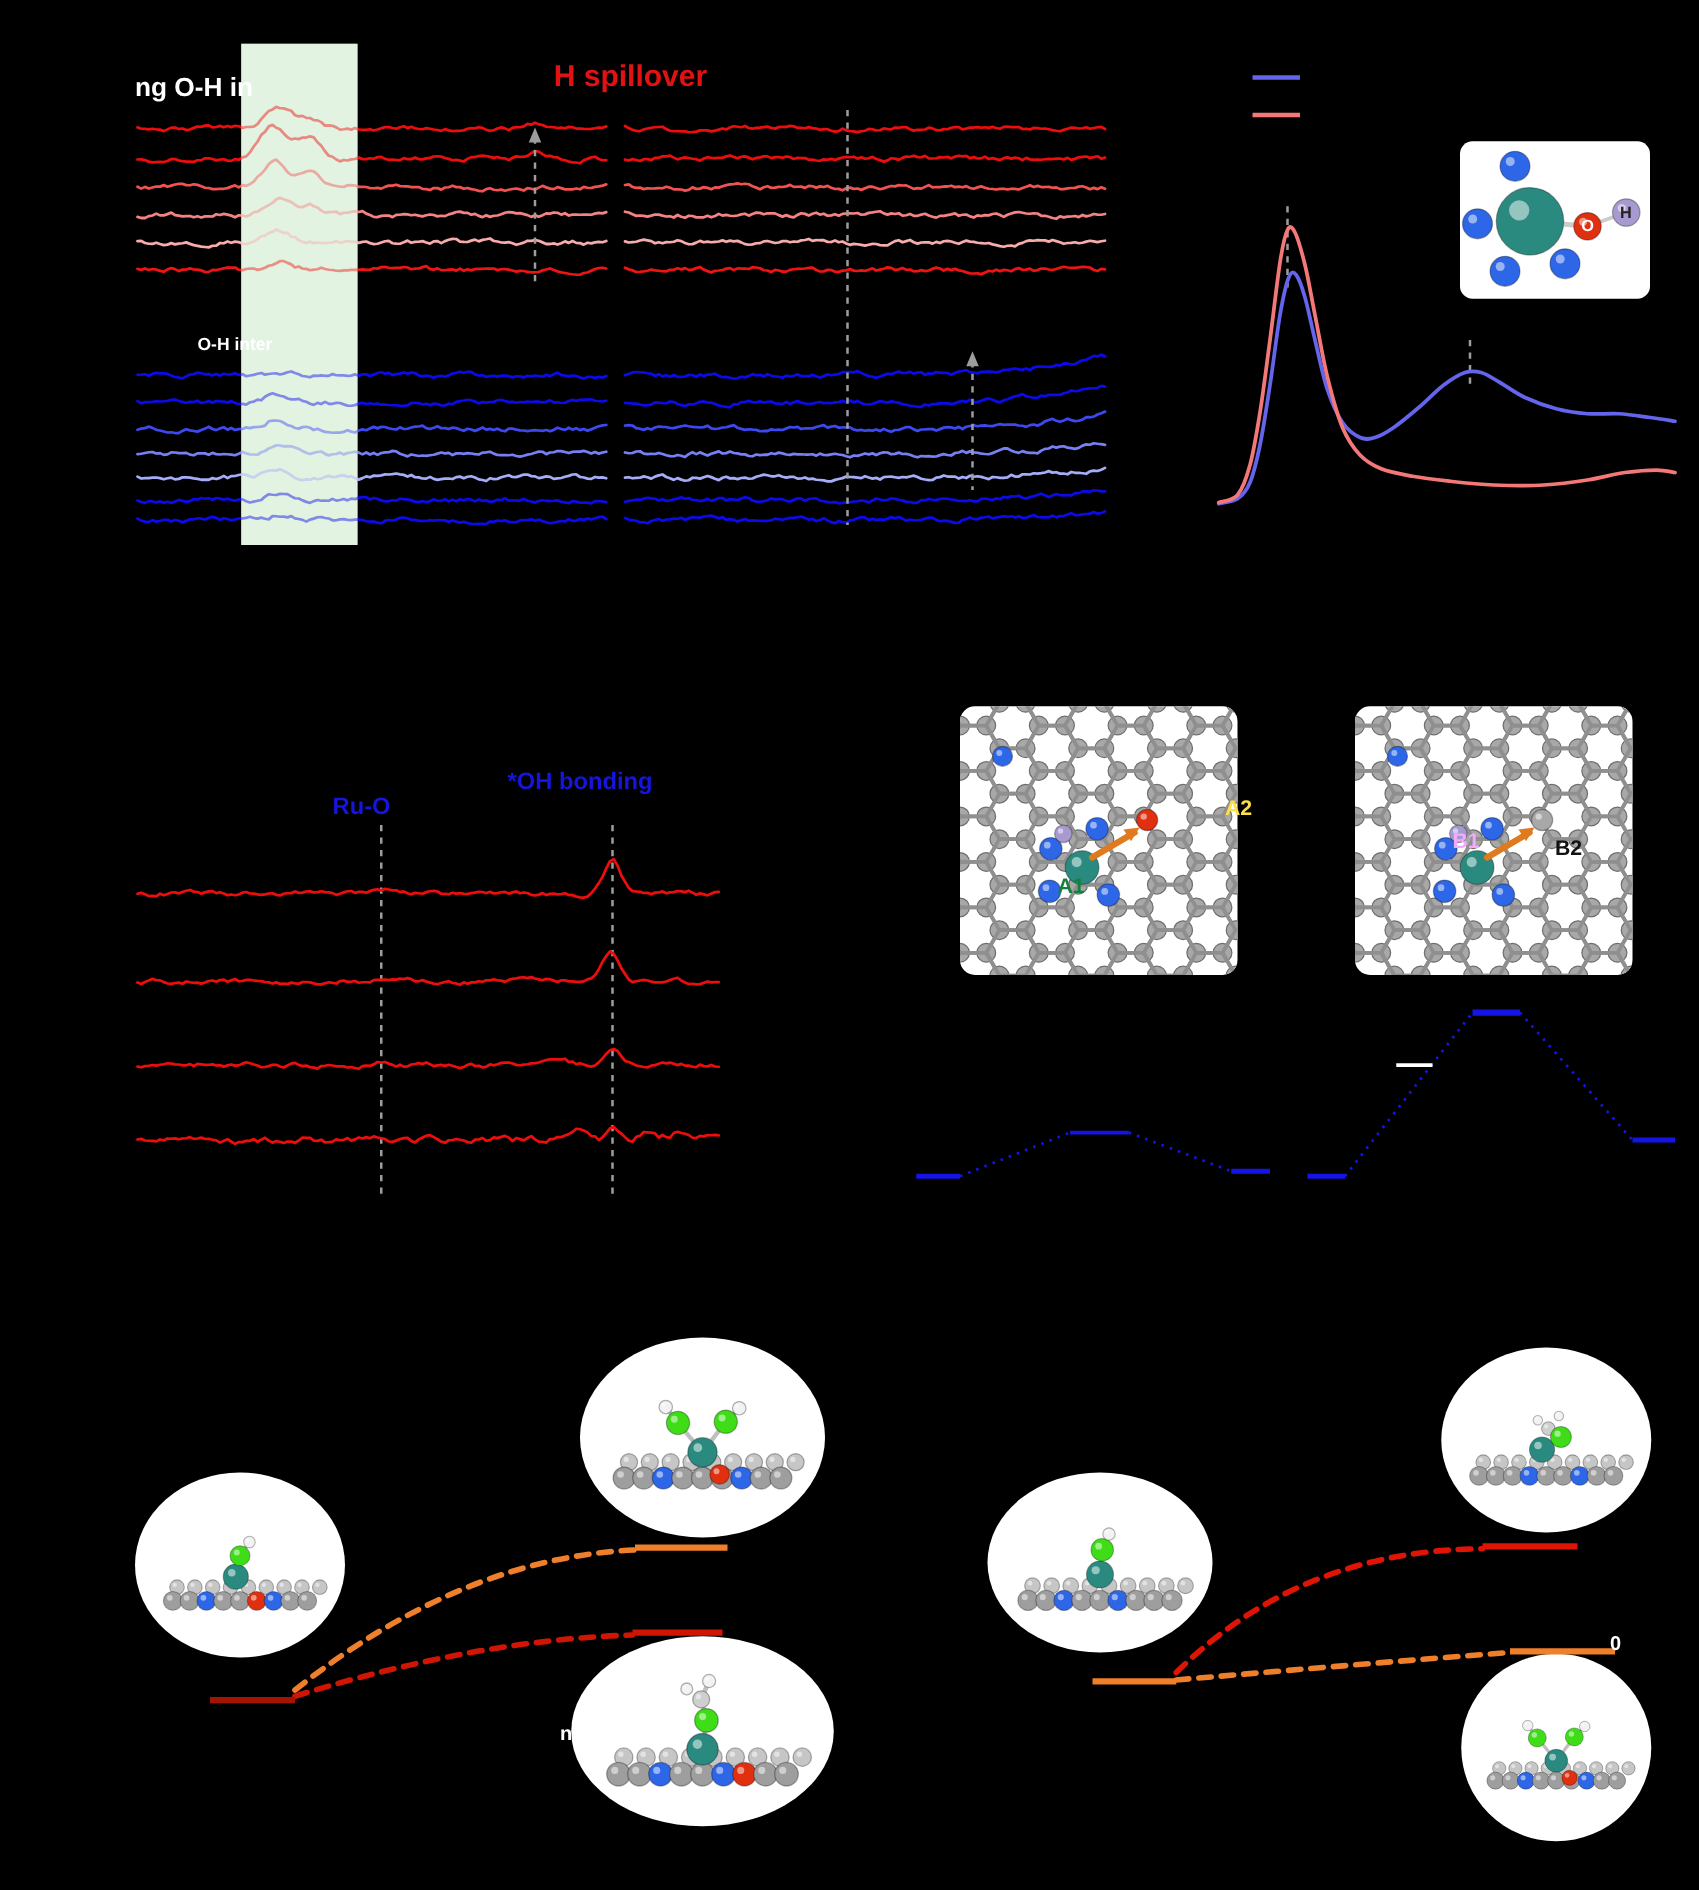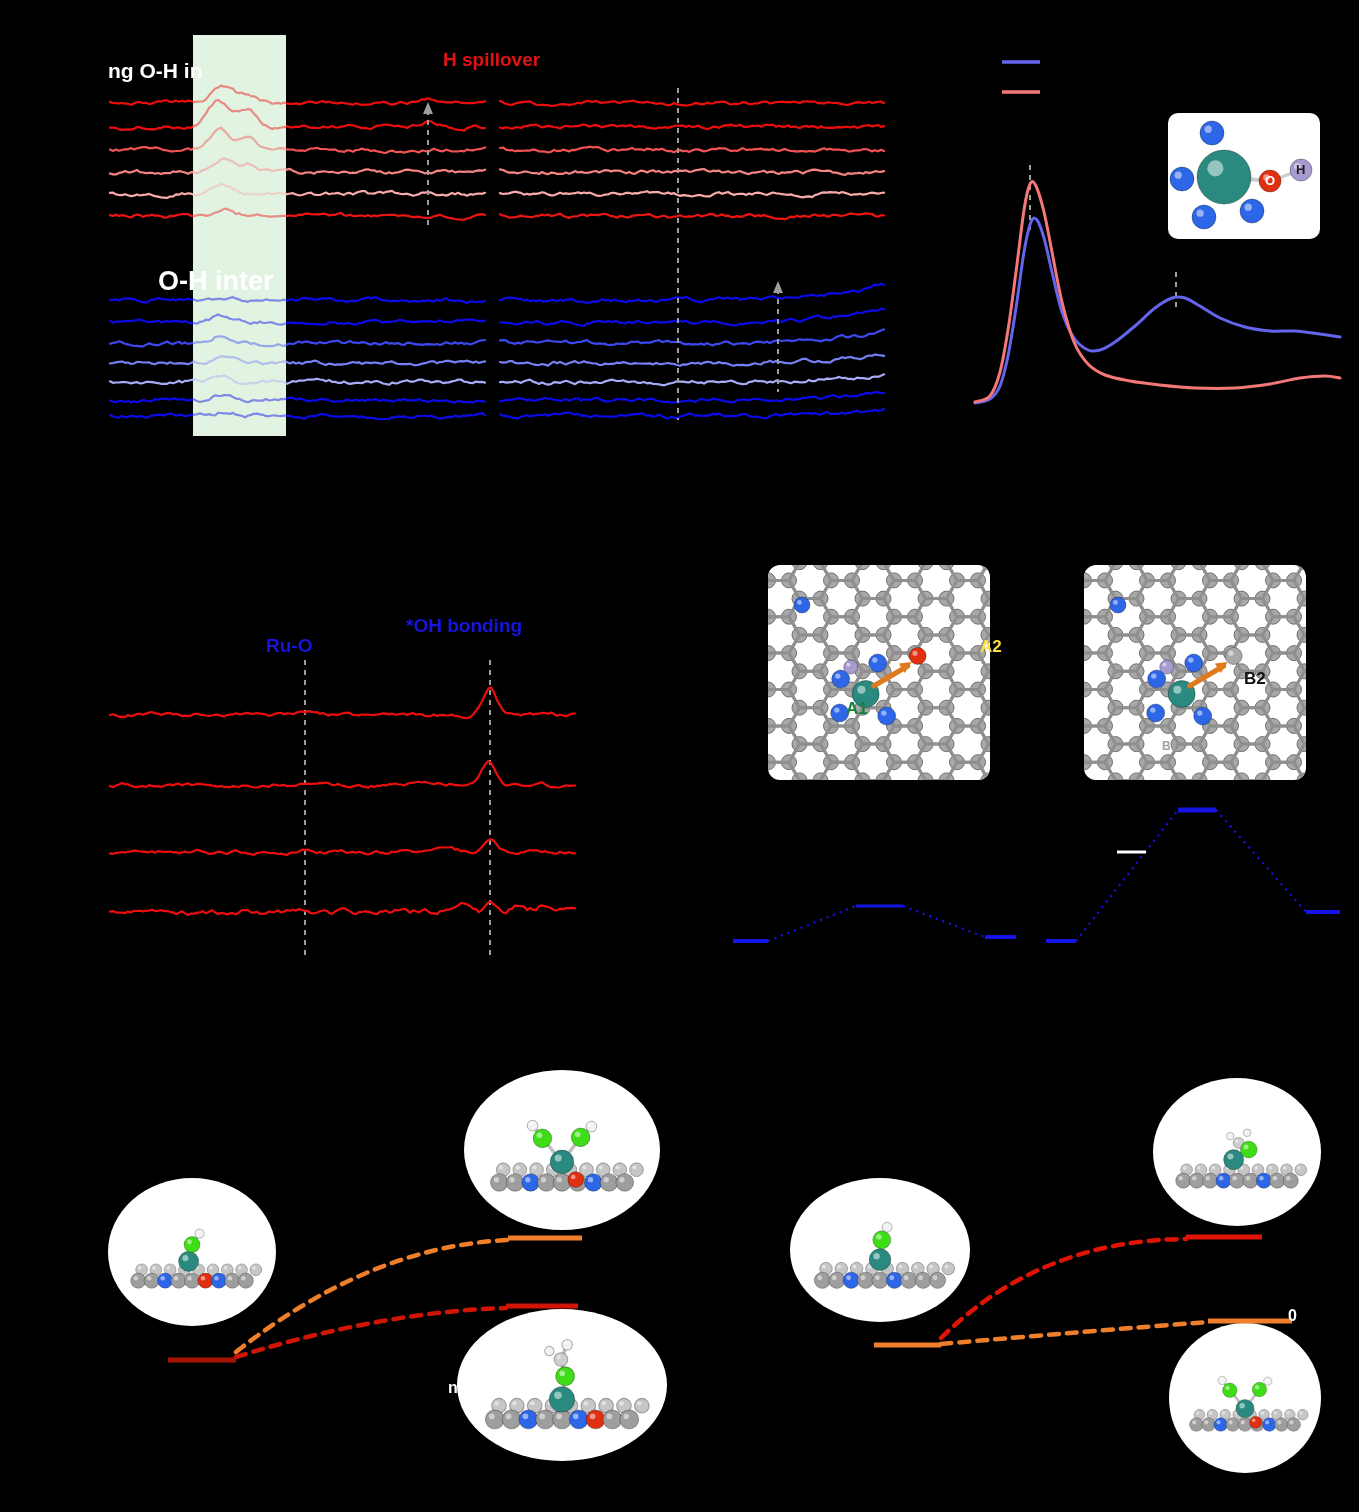--- a/index.html
+++ b/index.html
@@ -1686,29 +1686,29 @@
         </g>
         <path d="M941 1338 Q1040 1240 1186 1239" fill="none" stroke="#e01405" stroke-width="4.5" stroke-dasharray="10 8" stroke-linecap="round"></path>
         <path d="M941 1344 Q1090 1331 1208 1322" fill="none" stroke="#ef7f2a" stroke-width="4.5" stroke-dasharray="10 8" stroke-linecap="round"></path>
         <line x1="874" y1="1345" x2="941" y2="1345" stroke="#ef7f2a" stroke-width="5"></line>
         <line x1="1186" y1="1237" x2="1262" y2="1237" stroke="#e01405" stroke-width="5"></line>
         <line x1="1208" y1="1321" x2="1292" y2="1321" stroke="#ef7f2a" stroke-width="5"></line>
       </g>
     </svg>
 
   <div class="t" style="left:108px;top:60px;font-size:21px;color:#ffffff;">ng O-H in</div>
-  <div class="t" style="left:443px;top:50px;font-size:19px;color:#e31212;">H spillover</div>
-  <div class="t" style="left:158px;top:268px;font-size:27px;color:#ffffff;">O-H inter</div>
+  <div class="t" style="left:443px;top:50px;font-size:24px;color:#e31212;">H spillover</div>
+  <div class="t" style="left:158px;top:268px;font-size:14px;color:#ffffff;">O-H inter</div>
 
   <div class="t" style="left:266px;top:636px;font-size:19px;color:#1515dd;">Ru-O</div>
   <div class="t" style="left:406px;top:616px;font-size:19px;color:#1515dd;text-align:center;">*OH bonding</div>
 
   <div class="t" style="left:846px;top:700px;font-size:17px;color:#15803d;">A1</div>
   <div class="t" style="left:980px;top:638px;font-size:17px;color:#fde047;">A2</div>
-  <div class="t" style="left:1162px;top:740px;font-size:12px;color:#a3a3a3;">B1</div>
+  <div class="t" style="left:1162px;top:664px;font-size:17px;color:#f0abfc;">B1</div>
   <div class="t" style="left:1244px;top:638px;font-size:17px;color:#111111;margin-top:32px;">B2</div>
 
   <div class="t" style="left:1265px;top:174px;font-size:13px;color:#ffffff;">O</div>
   <div class="t" style="left:1296px;top:163px;font-size:13px;color:#222222;">H</div>
 
   <div class="t" style="left:448px;top:1380px;font-size:16px;color:#ffffff;">n</div>
   <div class="t" style="left:1288px;top:1308px;font-size:16px;color:#ffffff;">0</div>
 </div>
 
 </body></html>

